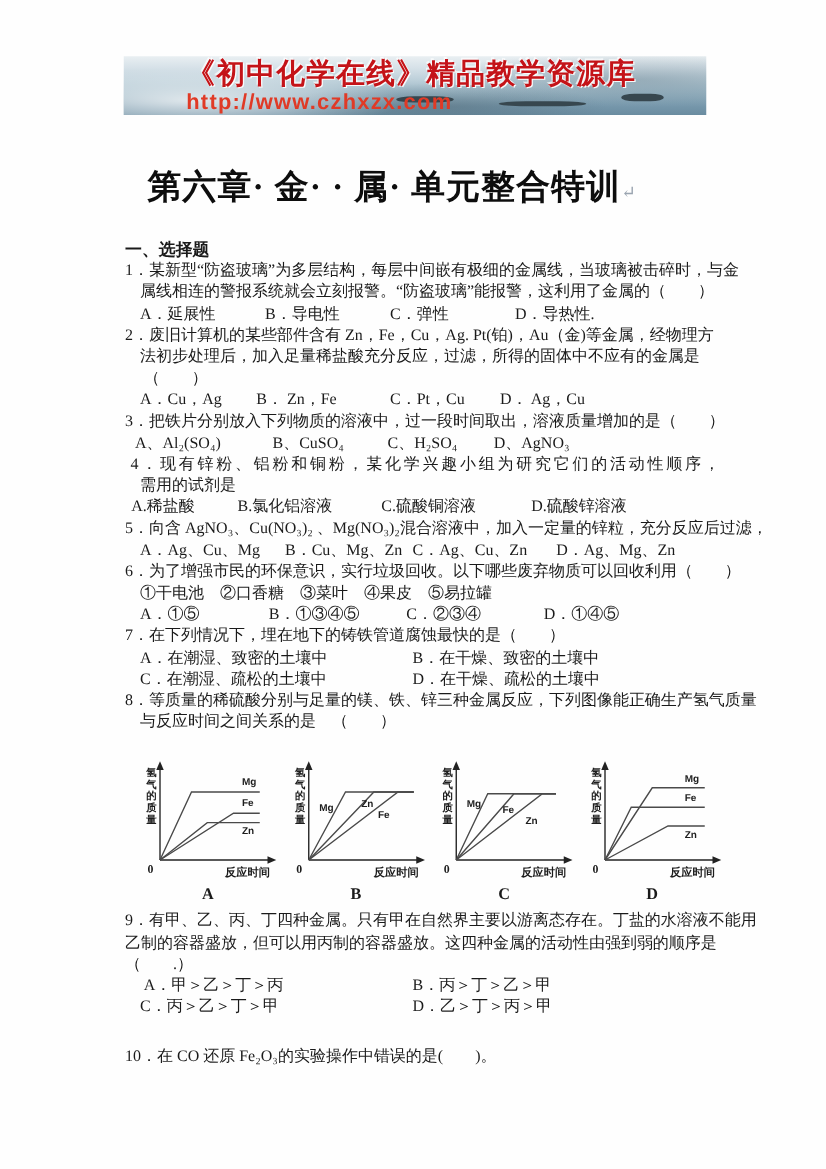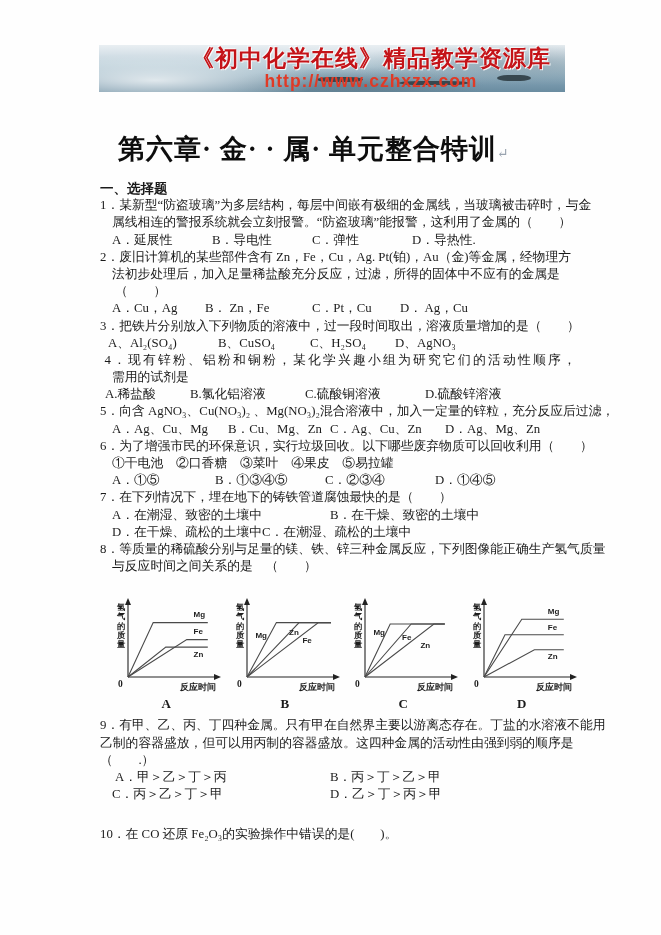--- a/index.html
+++ b/index.html
@@ -9,32 +9,32 @@
   .banner{position:absolute;left:99px;top:45px;width:466px;height:47px;overflow:hidden;
     background:
       radial-gradient(ellipse 60% 90% at 12% 75%, rgba(255,255,255,.75), rgba(255,255,255,0) 60%),
       radial-gradient(ellipse 55% 70% at 88% 40%, rgba(105,130,145,.45), rgba(105,130,145,0) 65%),
       radial-gradient(ellipse 40% 55% at 55% 85%, rgba(70,90,100,.35), rgba(70,90,100,0) 70%),
       linear-gradient(180deg,#e9eff2 0%,#d6e1e8 20%,#bdd0da 40%,#a0bac8 58%,#8aa8b9 72%,#7697ab 85%,#6a8ca0 100%);}
   .boat{position:absolute;background:#37474f;filter:blur(.6px);}
   .boat1{left:218px;top:32px;width:46px;height:5px;border-radius:50%/80%;}
   .boat2{left:300px;top:36px;width:70px;height:4px;border-radius:50%/80%;}
   .boat3{left:398px;top:30px;width:34px;height:6px;border-radius:50%/80%;}
-  .banner-text{position:relative;padding-left:78px;text-align:center;}
+  .banner-text{position:relative;padding-left:50px;}
   .banner-line1{margin-top:1px;font-size:23px;font-weight:bold;letter-spacing:1px;color:#c41318;
     text-shadow:0 0 1px #fff,1px 1px 0 rgba(255,255,255,.9),-1px -1px 0 rgba(255,255,255,.7);
     line-height:25px;white-space:nowrap;}
   .banner-line2{font-size:17.5px;font-weight:bold;color:#e03a26;letter-spacing:1px;
     font-family:"Liberation Sans","DejaVu Sans",sans-serif;line-height:20px;white-space:nowrap;}
   
   .doc-title{position:absolute;left:118px;top:131px;font-size:27px;font-weight:bold;
     letter-spacing:1px;white-space:nowrap;color:#0d0d0d;}
   .para-mark{font-size:14px;color:#9aa4b0;font-weight:normal;}
   
-  .body{position:absolute;left:100px;top:180px;width:478px;}
+  .body{position:absolute;left:100px;top:191px;width:478px;}
   .sec{font-weight:bold;font-size:13.5px;height:17.2px;line-height:17.2px;white-space:nowrap;}
   .line{font-size:12.8px;height:17.2px;line-height:17.2px;white-space:nowrap;}
   .ind{padding-left:12px;}
   .ind15{padding-left:15px;}
   .sp{letter-spacing:2.2px;text-align:right;}
   .opts{display:flex;font-size:12.8px;height:17.2px;line-height:17.2px;white-space:nowrap;}
   .opts span{display:inline-block;}
   
   .graphs{display:flex;gap:6px;padding-left:10px;margin-top:20px;height:122px;}
   .graph{width:114px;}
@@ -142,22 +142,22 @@
       </div>
     </div>
 
     <div>
       <div class="line">7．在下列情况下，埋在地下的铸铁管道腐蚀最快的是（　　）</div>
       <div class="opts ind">
         <span style="min-width:218px">A．在潮湿、致密的土壤中</span>
         <span>B．在干燥、致密的土壤中</span>
       </div>
       <div class="opts ind">
+        <span style="min-width:218px">C．在潮湿、疏松的土壤中</span>
         <span>D．在干燥、疏松的土壤中</span>
-        <span style="min-width:218px">C．在潮湿、疏松的土壤中</span>
       </div>
     </div>
 
     <div>
       <div class="line">8．等质量的稀硫酸分别与足量的镁、铁、锌三种金属反应，下列图像能正确生产氢气质量</div>
       <div class="line ind">与反应时间之间关系的是　（　　）</div>
 
       <div class="graphs">
         <div class="graph">
           <svg width="112" height="100" viewBox="0 0 112 100">

